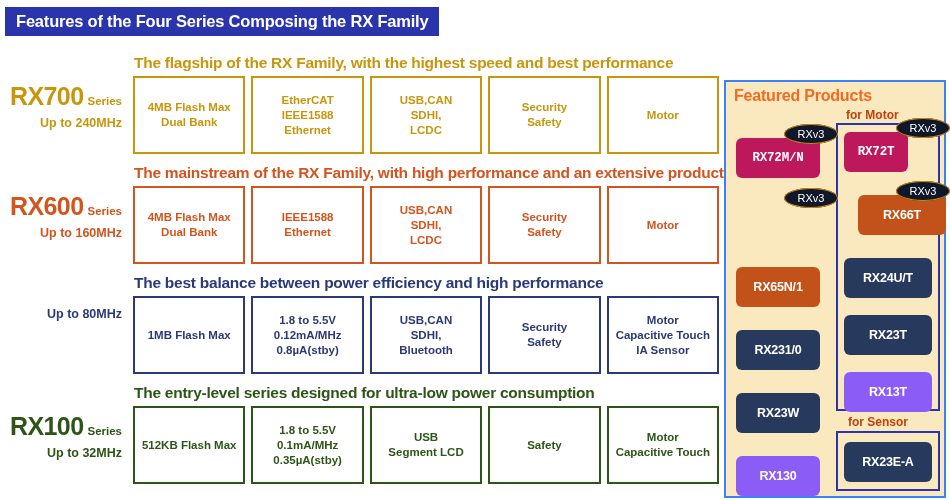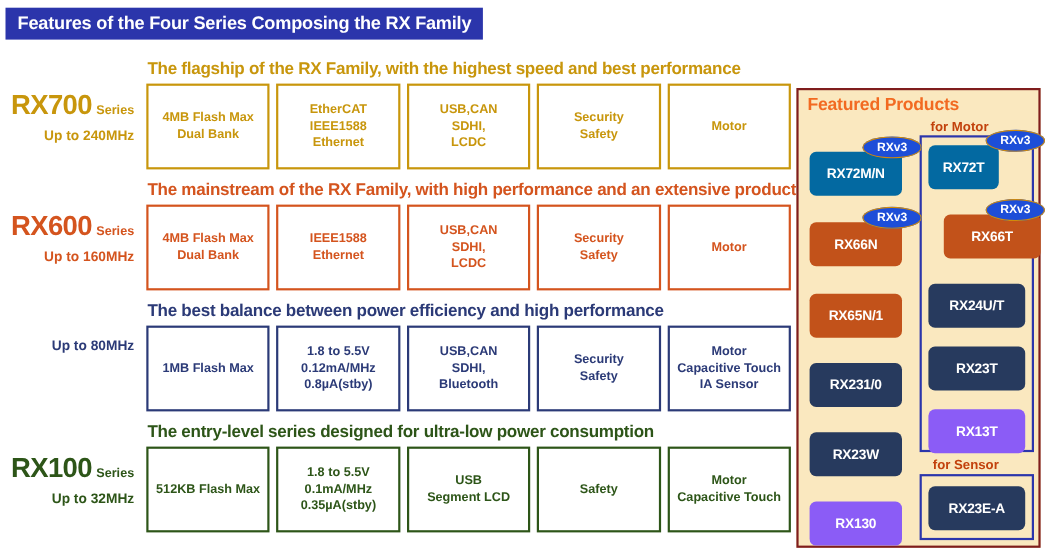--- a/index.html
+++ b/index.html
@@ -56,21 +56,21 @@
   .c-orange {color:#d4541e;}
   .c-orange .cell{border-color:#d4541e;color:#d4541e;}
   .c-blue   {color:#2b3a77;}
   .c-blue   .cell{border-color:#2b3a77;color:#2b3a77;}
   .c-green  {color:#2d5518;}
   .c-green  .cell{border-color:#2d5518;color:#2d5518;}
 
   
   #featured{
     position:absolute;left:724px;top:80px;width:222px;height:418px;
-    background:#fae8bf;border:2px solid #7f1d1d;box-sizing:border-box;
+    background:#fae8bf;border:2px solid #3b82f6;box-sizing:border-box;
   }
   #featured-title{
     position:absolute;left:8px;top:5px;
     color:#f26a21;font-size:16px;font-weight:bold;letter-spacing:-0.2px;
   }
   .grp-label{
     position:absolute;color:#c2410c;font-size:12px;font-weight:bold;
   }
   #lbl-motor{left:120px;top:26px;}
   #lbl-sensor{left:122px;top:333px;}
@@ -81,30 +81,30 @@
   }
   #panel-motor{left:110px;top:41px;width:104px;height:288px;}
   #panel-sensor{left:110px;top:349px;width:104px;height:60px;}
 
   .chip{
     position:absolute;border-radius:6px;box-sizing:border-box;
     display:flex;align-items:center;justify-content:center;
     color:#ffffff;font-size:12.5px;font-weight:bold;letter-spacing:-0.2px;
     white-space:nowrap;
   }
-  .chip.gold {background:#0369a1;}
+  .chip.gold {background:#be185d;font-family:Liberation Mono, monospace;}
   .chip.rust {background:#c2521a;}
   .chip.navy {background:#273a5e;}
   .chip.olive{background:#8b5cf6;}
 
   .badge{
     position:absolute;width:54px;height:20px;border-radius:50%;
-    background:#1d4ed8;
+    background:#0f172a;
     display:flex;align-items:center;justify-content:center;
-    color:#ffffff;font-size:11px;font-weight:bold;
+    color:#ffffff;font-size:11px;font-weight:normal;
     box-shadow:0 0 0 1px #d08a0a inset;
     z-index:5;
     text-align:center;
   }
 </style>
 </head>
 <body>
 
 <div id="title-bar">
   <span class="t">Features of the Four Series Composing the RX Family</span>
@@ -233,23 +233,20 @@
 <div id="featured">
   <div id="featured-title">Featured Products</div>
   <div class="grp-label" id="lbl-motor">for Motor</div>
   <div class="grp-label" id="lbl-sensor">for Sensor</div>
   <div class="inner-panel" id="panel-motor"></div>
   <div class="inner-panel" id="panel-sensor"></div>
 <div class="chip gold" style="left: 10px; top: 56px; width: 84px; height: 40px;">
       <span>RX72M/N</span>
     </div>
     <div class="badge" style="left: 58px; top: 42px;">RXv3</div>
-    <div class="chip rust" style="left: 10px; top: 120px; width: 84px; height: 40px;">
-      <span>RX66N</span>
-    </div>
     <div class="badge" style="left: 58px; top: 106px;">RXv3</div>
     <div class="chip rust" style="left: 10px; top: 185px; width: 84px; height: 40px;">
       <span>RX65N/1</span>
     </div>
     <div class="chip navy" style="left: 10px; top: 248px; width: 84px; height: 40px;">
       <span>RX231/0</span>
     </div>
     <div class="chip navy" style="left: 10px; top: 311px; width: 84px; height: 40px;">
       <span>RX23W</span>
     </div>

